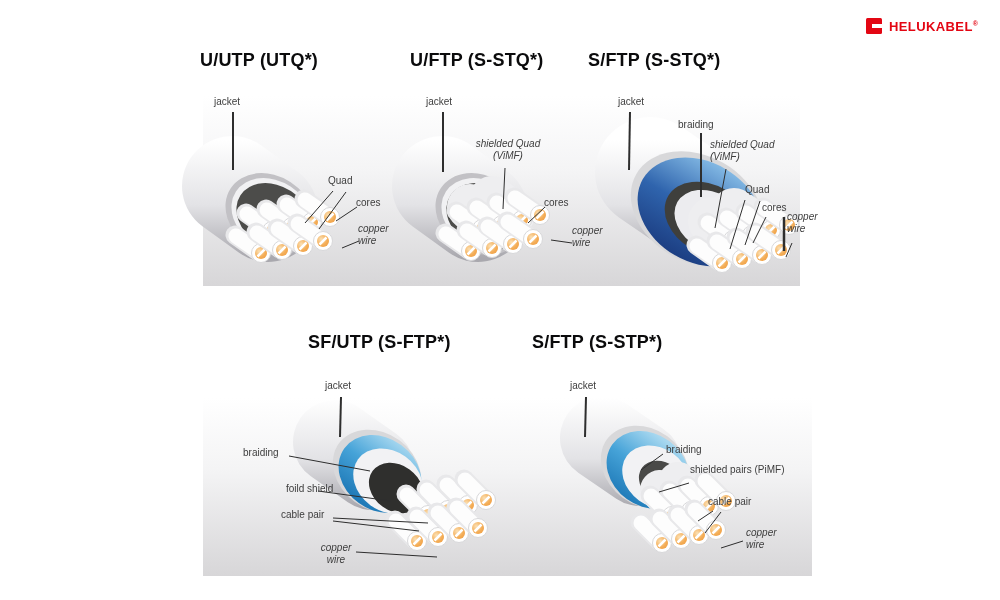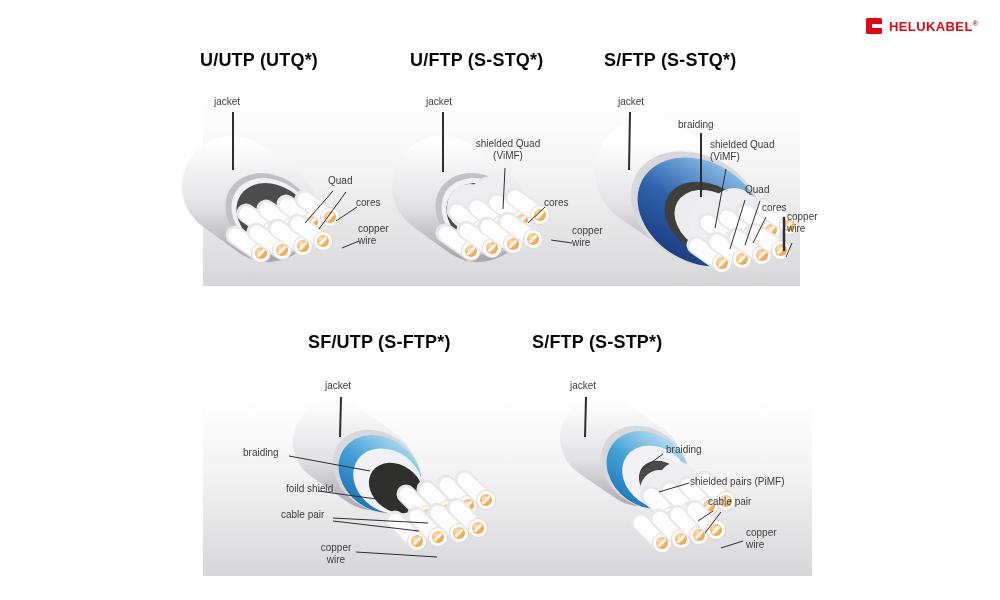--- a/index.html
+++ b/index.html
@@ -4,21 +4,21 @@
 <style>
   html,body{margin:0;padding:0;background:#ffffff;}
   #page{position:relative;width:1000px;height:600px;background:#ffffff;overflow:hidden;
         font-family:"Liberation Sans",sans-serif;}
   .panel{position:absolute;background:linear-gradient(180deg,#ffffff 0%,#f4f4f5 40%,#d7d6d8 100%);}
   #panel-top{left:203px;top:96px;width:597px;height:190px;}
   #panel-bottom{left:203px;top:398px;width:609px;height:178px;}
   svg.canvas{position:absolute;left:0;top:0;}
   .title{position:absolute;font-weight:bold;font-size:18px;color:#0b0b0c;letter-spacing:.2px;white-space:nowrap;}
   .lbl{position:absolute;font-size:10px;color:#3d3d3d;line-height:1.22;white-space:nowrap;}
-  .lbl.wrap{white-space:normal;}
+  .lbl.wrap{white-space:normal;font-style:italic;}
   .lbl.center{text-align:center;}
   #logo{position:absolute;left:866px;top:18px;display:flex;align-items:center;gap:7px;}
   #logo .brand{font-weight:bold;font-size:13px;color:#e30613;letter-spacing:.4px;}
   #logo sup{font-size:7px;vertical-align:super;}
 </style>
 </head>
 <body>
 
 <div id="page">
 
@@ -187,21 +187,21 @@
       <line x1="663" y1="454" x2="641" y2="470" stroke-width="1"></line>
       <line x1="689" y1="483" x2="659" y2="492" stroke-width="1"></line>
       <line x1="713" y1="511" x2="698" y2="521" stroke-width="1"></line>
       <line x1="721" y1="512" x2="705" y2="533" stroke-width="1"></line>
       <line x1="743" y1="541" x2="721" y2="548" stroke-width="1"></line>
     </g>
   </svg>
 
   <div class="title" style="left:200px;top:50px;">U/UTP (UTQ*)</div>
   <div class="title" style="left:410px;top:50px;">U/FTP (S-STQ*)</div>
-  <div class="title" style="left:604px;top:50px;">S/FTP (S-STQ*)</div>
+  <div class="title" style="left:588px;top:50px;">S/FTP (S-STQ*)</div>
   <div class="title" style="left:308px;top:332px;">SF/UTP (S-FTP*)</div>
   <div class="title" style="left:532px;top:332px;">S/FTP (S-STP*)</div>
 
   <div class="lbl" style="left:214px;top:96px;">jacket</div>
   <div class="lbl" style="left:328px;top:175px;">Quad</div>
   <div class="lbl" style="left:356px;top:197px;">cores</div>
   <div class="lbl wrap" style="left:358px;top:223px;width:48px;">copper wire</div>
 
   <div class="lbl" style="left:426px;top:96px;">jacket</div>
   <div class="lbl wrap center" style="left:467px;top:138px;width:82px;">shielded Quad (ViMF)</div>
@@ -216,21 +216,21 @@
   <div class="lbl wrap" style="left:787px;top:211px;width:50px;">copper wire</div>
 
   <div class="lbl" style="left:325px;top:380px;">jacket</div>
   <div class="lbl" style="left:243px;top:447px;">braiding</div>
   <div class="lbl" style="left:256px;top:483px;margin-left:30px;">foild shield</div>
   <div class="lbl" style="left:281px;top:509px;">cable pair</div>
   <div class="lbl wrap center" style="left:312px;top:542px;width:48px;">copper wire</div>
 
   <div class="lbl" style="left:570px;top:380px;">jacket</div>
   <div class="lbl" style="left:666px;top:444px;">braiding</div>
-  <div class="lbl" style="left:690px;top:476px;">shielded pairs (PiMF)</div>
+  <div class="lbl" style="left:690px;top:464px;">shielded pairs (PiMF)</div>
   <div class="lbl" style="left:708px;top:496px;">cable pair</div>
   <div class="lbl wrap" style="left:746px;top:527px;width:50px;">copper wire</div>
 
   <div id="logo">
     <svg width="16" height="16" viewBox="0 0 16 16">
       <rect x="0" y="0" width="16" height="16" rx="1.5" fill="#e30613"></rect>
       <rect x="6" y="6" width="10" height="4" fill="#ffffff"></rect>
     </svg>
     <span class="brand"><span>HELUKABEL</span><sup>®</sup></span>
   </div>

